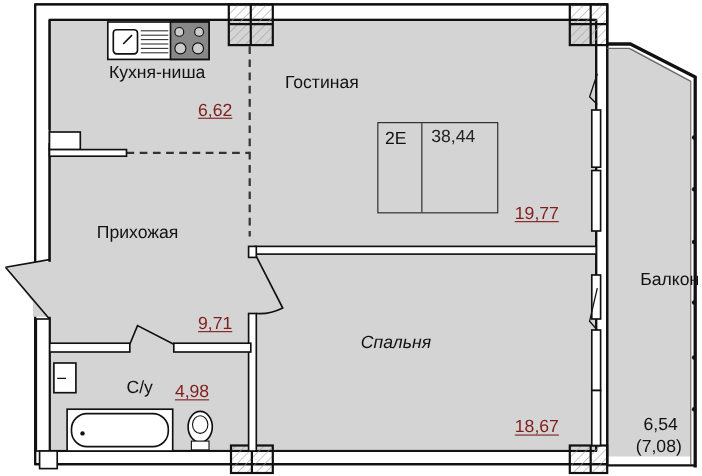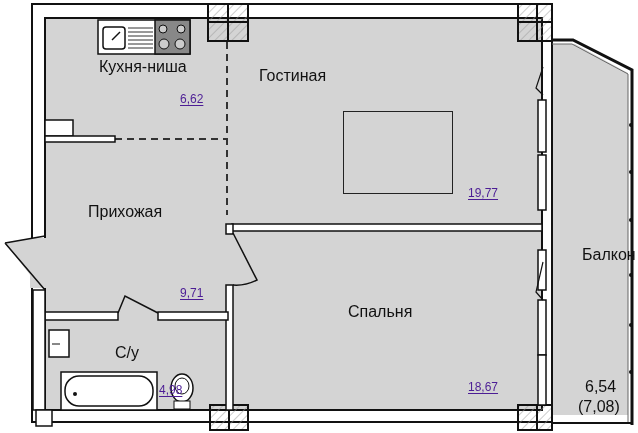--- a/index.html
+++ b/index.html
@@ -1,19 +1,19 @@
 <!DOCTYPE html>
 <html><head>
 <meta charset="utf-8">
 <style>
   html, body { margin:0; padding:0; background:#ffffff; }
   body { width:638px; height:433px; position:relative; overflow:hidden; font-family:"Liberation Sans", sans-serif; }
   .plan { position:absolute; left:0; top:0; width:638px; height:433px; }
   .label { position:absolute; font-size:16px; color:#111; white-space:nowrap; }
-  .area { position:absolute; font-size:12px; color:#4c1d95; text-decoration:underline; text-underline-offset:2px; white-space:nowrap; }
+  .area { position:absolute; font-size:16px; color:#7f1d1d; text-decoration:underline; text-underline-offset:2px; white-space:nowrap; }
   .summary { position:absolute; left:343px; top:111px; width:108px; height:81px; border:1.5px solid #222; display:flex; }
   .summary .code { width:40px; border-right:1.5px solid #222; font-size:16px; padding:6px 0 0 6px; box-sizing:border-box; color:#111; }
   .summary .vals { flex:1; display:flex; flex-direction:column; }
   .summary .v { flex:1; border-bottom:1.5px solid #222; font-size:16px; padding-left:8px; line-height:25px; color:#222; }
   .summary .v:last-child { border-bottom:none; }
 </style>
 </head>
 <body>
 
 <svg class="plan" viewBox="0 0 638 433" xmlns="http://www.w3.org/2000/svg">
@@ -141,25 +141,27 @@
 <div class="label" style="left:99px; top:58px;">Кухня-ниша</div>
 <div class="area" style="left:180px; top:92px;">6,62</div>
 
 <div class="label" style="left:259px; top:67px;">Гостиная</div>
 <div class="area" style="left:468px; top:186px;">19,77</div>
 
 <div class="label" style="left:88px; top:203px;">Прихожая</div>
 <div class="area" style="left:180px; top:286px;">9,71</div>
 
 <div class="label" style="left:115px; top:344px;">С/у</div>
-<div class="area" style="left:159px; top:348px;margin-top:35px;">4,98</div>
+<div class="area" style="left:159px; top:348px;">4,98</div>
 
-<div class="label" style="left:348px; top:303px;">Спальня</div>
+<div class="label" style="left:328px; top:303px;font-style:italic;">Спальня</div>
 <div class="area" style="left:468px; top:380px;">18,67</div>
 
 <div class="label" style="left:566px; top:246px;margin-left:16px;">Балкон</div>
 <div class="label" style="left:585px; top:378px;">6,54</div>
 <div class="label" style="left:578px; top:398px;">(7,08)</div>
 
 <div class="summary">
+  <div class="code">2E</div>
   <div class="vals">
+    <div class="v">38,44</div>
   </div>
 </div>
 
 </body></html>

